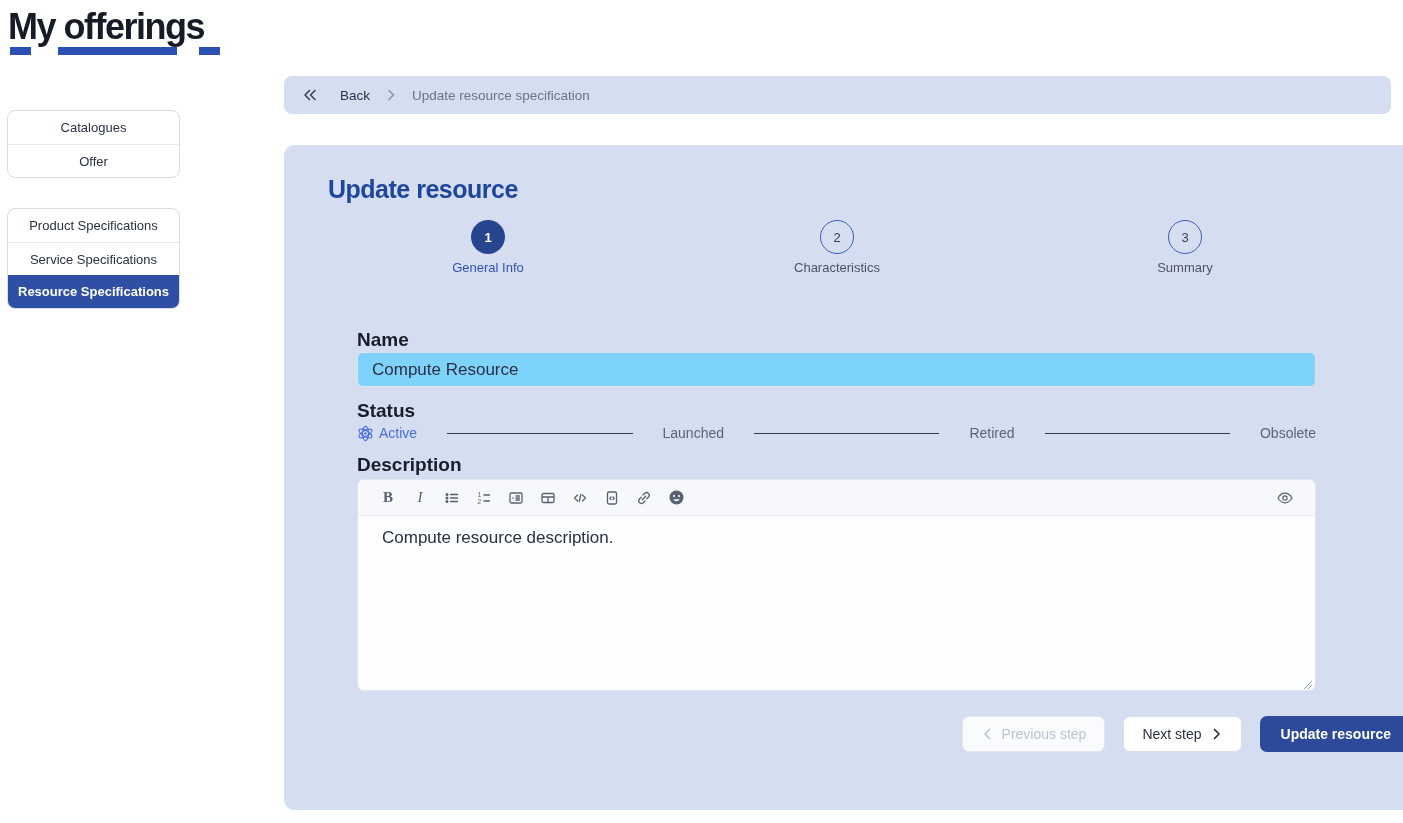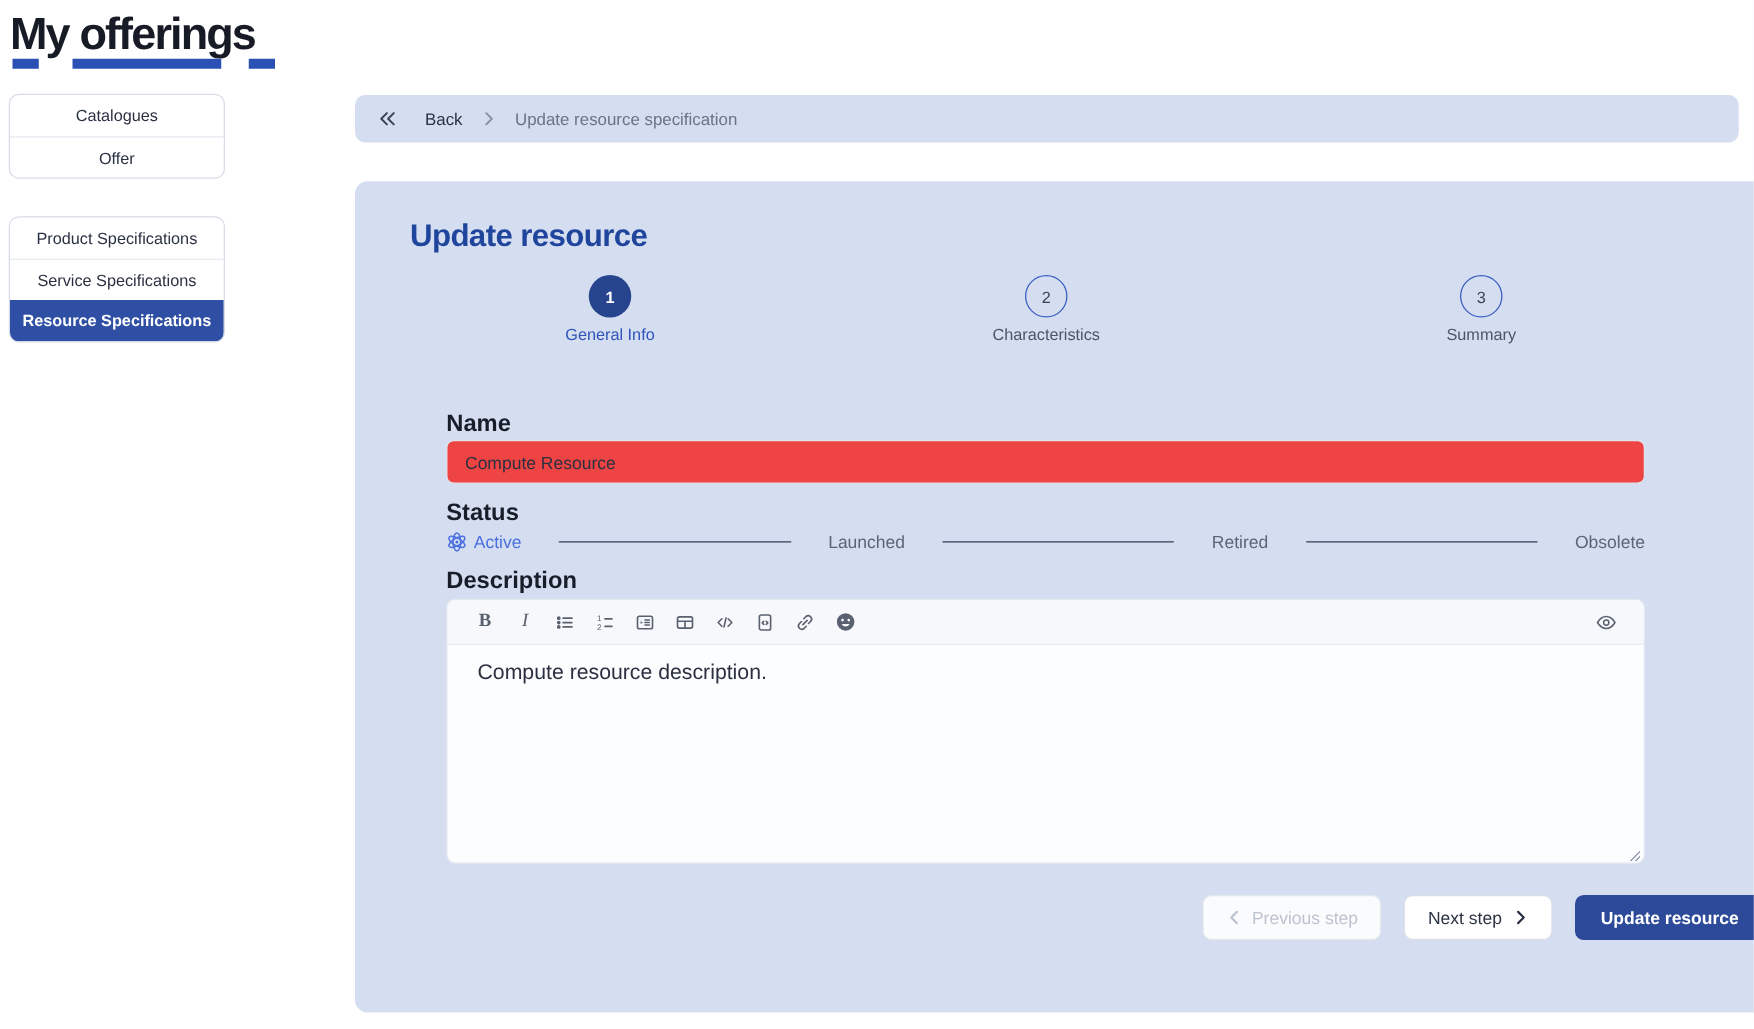--- a/index.html
+++ b/index.html
@@ -10,21 +10,21 @@
   
   .logo { position:absolute; left:8px; top:6px; width:230px; }
   .logo-text { font-size:36px; font-weight:bold; letter-spacing:-1.5px; color:#171b26; white-space:nowrap; }
   .logo-bar { position:absolute; top:41px; height:8px; background:#2b51b5; }
   .logo-bar.b1 { left:2px;   width:21px; }
   .logo-bar.b2 { left:50px;  width:119px; }
   .logo-bar.b3 { left:191px; width:21px; }
 
   
   .sidebar { position:absolute; left:7px; top:75px; width:173px; }
-  .side-group { background:#ffffff; border:1px solid #d8dce6; border-radius:8px; overflow:hidden; }
+  .side-group { background:#ffffff; border:1px solid #d8dce6; border-radius:8px; overflow:hidden;margin-top:35px; }
   .side-group + .side-group { margin-top:30px; }
   .side-item { height:33px; display:flex; align-items:center; justify-content:center;
     font-size:13px; color:#2a3142; cursor:pointer; border-top:1px solid #e6e9f0; }
   .side-item:first-child { border-top:none; }
   .side-item.active { background:#2e4fa4; color:#ffffff; font-weight:bold; border-top:none; }
 
   
   .breadcrumb { position:absolute; left:284px; top:76px; width:1107px; height:38px;
     background:#d5def1; border-radius:8px; display:flex; align-items:center; padding:0 18px; }
   .bc-back { display:flex; align-items:center; gap:22px; cursor:pointer; color:#2a3142; font-size:13.5px; }
@@ -44,22 +44,22 @@
   .step.s1 .step-circle { background:#27458f; color:#ffffff; font-weight:bold; }
   .step.s2 .step-circle, .step.s3 .step-circle { border:1px solid #3a5cc0; color:#3c4354; }
   .step-label { margin-top:6px; font-size:13px; color:#4d5565; }
   .step.s1 .step-label { color:#2d53b8; }
 
   
   .form-label { position:absolute; left:73px; font-size:19px; font-weight:bold; color:#181d2a; }
   .lbl-name { top:184px; } .lbl-status { top:255px; } .lbl-desc { top:309px; }
 
   .name-input { position:absolute; left:73px; top:207px; width:959px; height:35px;
-    background:#ef4444; border:1px solid #dfe3ec; border-radius:6px; padding:0 14px;
-    font-size:14px; color:#2a3040; font-family:inherit; }
+    background:#7dd3fc; border:1px solid #dfe3ec; border-radius:6px; padding:0 14px;
+    font-size:17px; color:#2a3040; font-family:inherit; }
 
   .status-row { position:absolute; left:73px; top:276px; width:959px; height:24px;
     display:flex; align-items:center; }
   .status-item { display:flex; align-items:center; gap:5px; font-size:14px; color:#5d6575; cursor:pointer; }
   .status-item.selected { color:#4a6fe0; }
   .status-line { flex:1; height:1px; background:#333d52; margin:0 30px; }
 
   .editor { position:absolute; left:73px; top:334px; width:959px; height:212px;
     background:#fcfdff; border:1px solid #e2e6ee; border-radius:7px; overflow:hidden; }
   .toolbar { height:36px; background:#f7f8fb; border-bottom:1px solid #e8eaf1;

